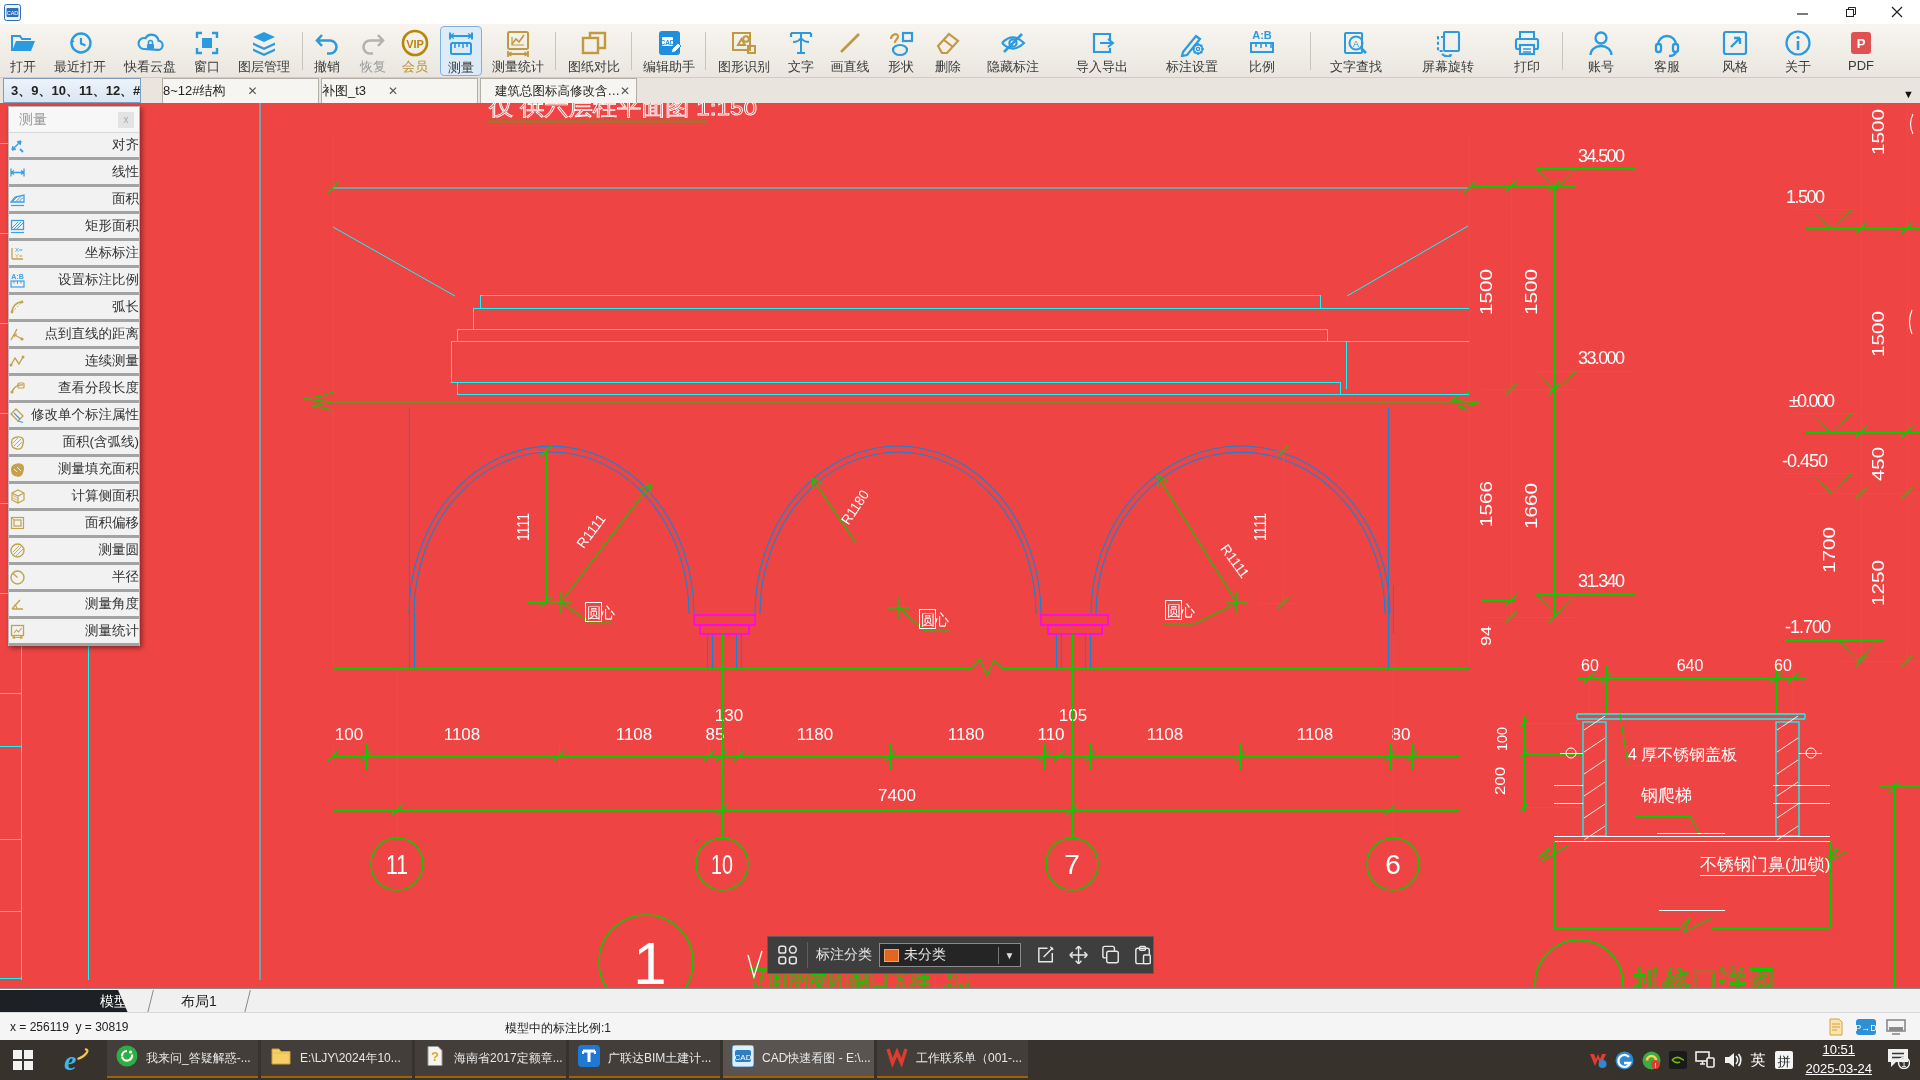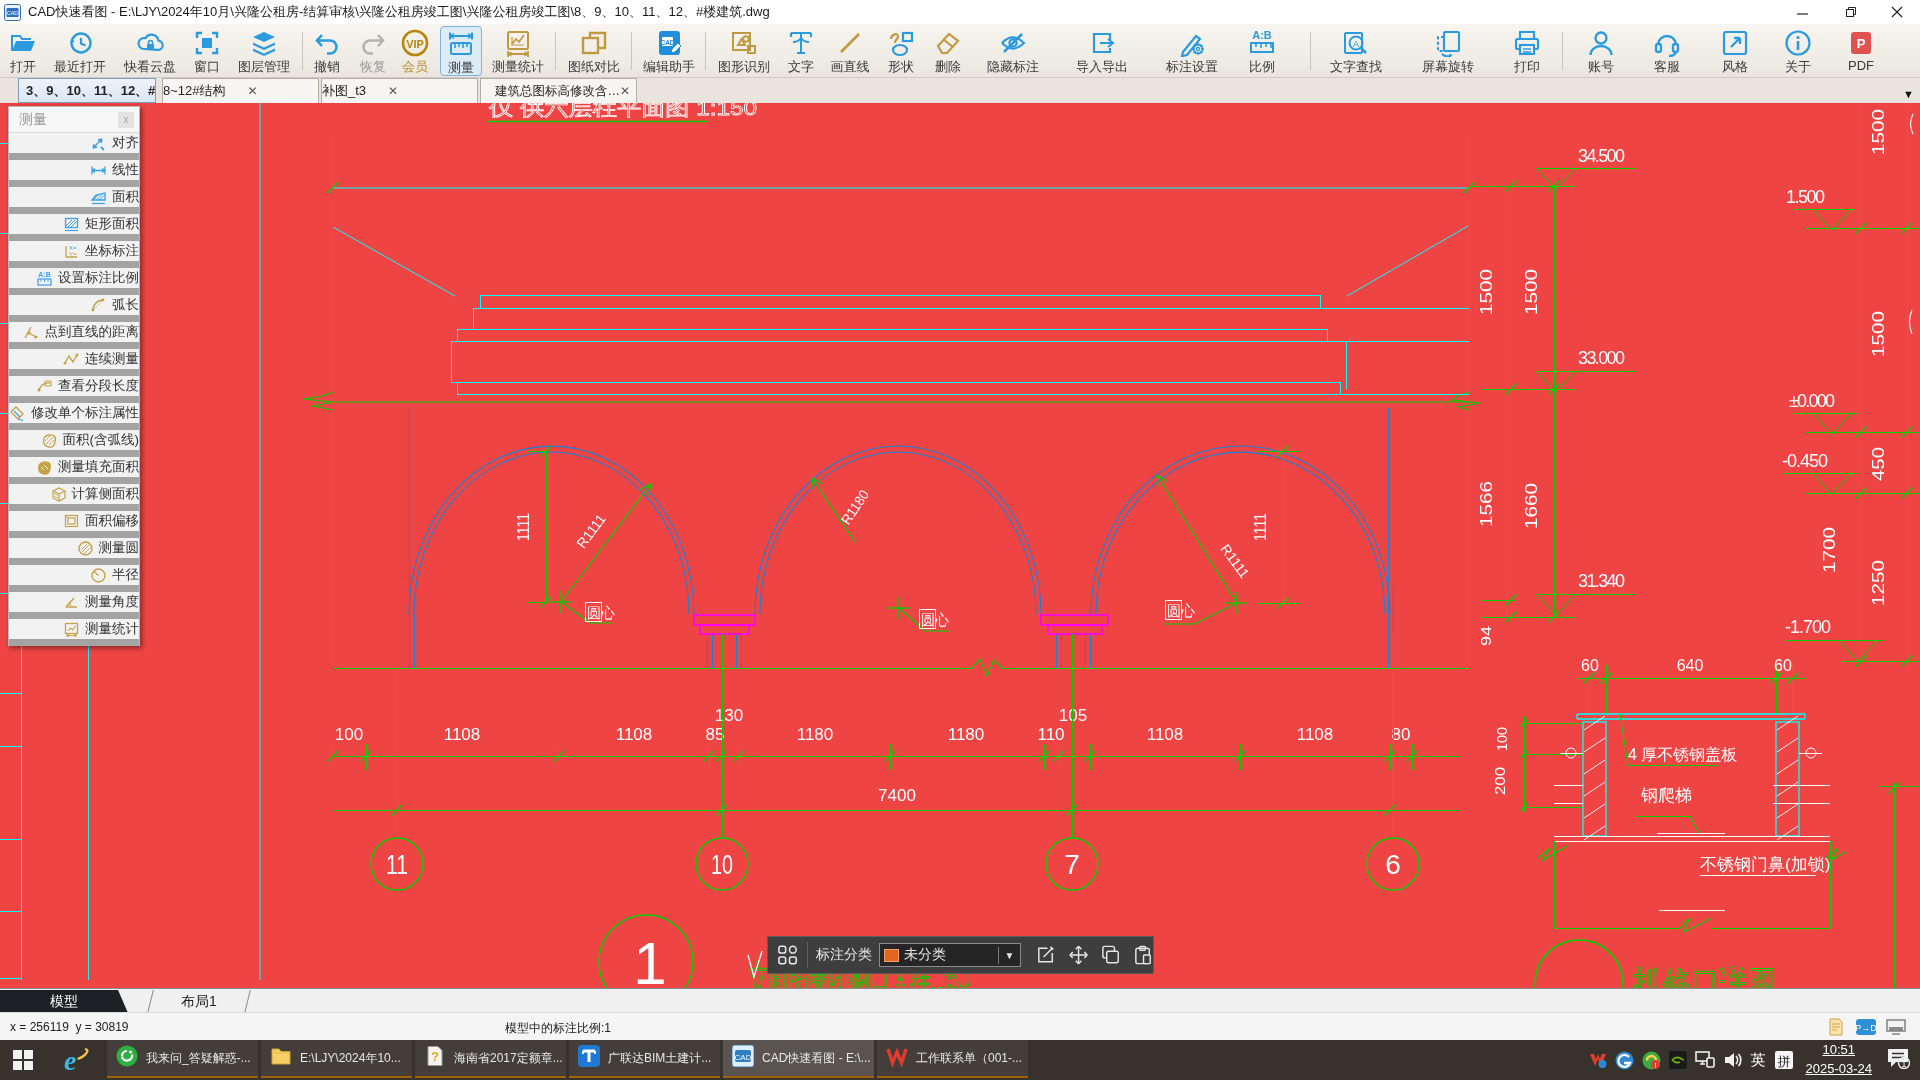--- a/index.html
+++ b/index.html
@@ -23,32 +23,32 @@
 .dtab .x{color:#555;font-size:12px;margin-left:22px;}
 .dtab.act{background:linear-gradient(#eef3fa,#d9e6f4);border:1px solid #7e9cc0;font-weight:bold;font-size:13px;}
 #tabarrow{position:absolute;right:6px;top:10px;color:#111;font-size:11px;}
 
 #canvas{position:absolute;left:0;top:103px;width:1920px;height:885px;background:#ef4444;overflow:hidden;}
 
 #panel{position:absolute;left:8px;top:106px;width:132px;height:540px;background:#f2f2f2;border:1px solid #b9b9b9;box-shadow:2px 2px 5px rgba(0,0,0,.45);}
 #panel .hd{height:26px;background:#f7f7f7;border-bottom:1px solid #d8d8d8;display:flex;align-items:center;}
 #panel .hd span{color:#9a9a9a;font-size:14px;margin-left:10px;flex:1;}
 #panel .hd .cx{flex:none;width:16px;height:16px;background:#e3e3e3;color:#aaa;font-size:10px;text-align:center;line-height:16px;margin-right:5px;}
-.pit{height:27px;border-bottom:7px solid #a3a3a3;display:flex;align-items:center;justify-content:flex-end;font-size:13.5px;color:#333;white-space:nowrap;}
+.pit{height:27px;border-bottom:3px solid #a3a3a3;display:flex;align-items:center;justify-content:space-between;font-size:13.5px;color:#333;white-space:nowrap;}
 .pit svg{margin-right:5px;flex:none;}
 
 #fbar{position:absolute;left:767px;top:936px;width:387px;height:38px;background:#3e3e3e;border:1px solid #5d5d5d;display:flex;align-items:center;}
 #fbar .ft{color:#e8e8e8;font-size:14px;white-space:nowrap;}
 #fsel{width:148px;height:24px;background:#252525;border:1px solid #8a8a8a;display:flex;align-items:center;}
 #fsel .sw{width:15px;height:13px;background:#e2661f;border:1px solid #f0a070;margin-left:4px;}
 #fsel .st{color:#e8e8e8;font-size:14px;margin-left:5px;flex:1;}
 #fsel .da{color:#ddd;font-size:10px;border-left:1px solid #777;padding:3px 6px;}
 
 #mstrip{position:absolute;left:0;top:988px;width:1920px;height:24px;background:#f0f0f0;border-top:1px solid #8a8a8a;}
-#mtab1{position:absolute;left:0;top:1px;width:128px;height:23px;background:#1d2024;color:#fff;font-size:14px;text-align:center;line-height:22px;clip-path:polygon(0 0,118px 0,128px 23px,0 23px);}
+#mtab1{position:absolute;left:0;top:1px;width:128px;height:23px;background:#1d2024;color:#fff;font-size:14px;text-align:right;line-height:22px;clip-path:polygon(0 0,118px 0,128px 23px,0 23px);}
 #mtab2{position:absolute;left:144px;top:1px;width:110px;height:23px;color:#222;font-size:14px;text-align:center;line-height:22px;}
 #mtab2:before{content:"";position:absolute;left:6px;right:6px;top:0;bottom:0;border-left:1px solid #888;border-right:1px solid #888;transform:skewX(-14deg);}
 
 #sbar{position:absolute;left:0;top:1012px;width:1920px;height:28px;background:#f5f5f5;border-top:1px solid #d9d9d9;font-size:12px;color:#222;}
 #sbar .xy{position:absolute;left:10px;top:7px;}
 #sbar .mid{position:absolute;left:505px;top:7px;}
 
 #taskbar{position:absolute;left:0;top:1040px;width:1920px;height:40px;background:#38322d;}
 .tkb{position:absolute;top:0;height:38px;display:flex;align-items:center;border-bottom:2px solid #a16207;background:rgba(255,255,255,.06);}
 .tkb .ti{margin-left:9px;}
@@ -358,21 +358,20 @@
 <line x1="1880" y1="786.5" x2="1920" y2="786.5" stroke="#00d200" stroke-width="0.9"></line>
 <circle cx="1579" cy="984" r="44" fill="none" stroke="#00d200" stroke-width="1.5"></circle>
 <text x="1634" y="998" font-size="38" fill="none" stroke="#00d200" stroke-width="1" textLength="142" lengthAdjust="spacingAndGlyphs" font-family="Liberation Sans">扒修口详图</text>
       </svg></div>
   <div id="titlebar">
     <svg class="logo" viewBox="0 0 17 17">
         <rect x="0.5" y="0.5" width="16" height="16" rx="2" fill="#eef4fb" stroke="#2c6fb7"></rect>
         <rect x="2.5" y="4" width="12" height="9" rx="1" fill="#2c6fb7"></rect>
         <text x="8.5" y="11" font-size="5.5" fill="#fff" text-anchor="middle" font-family="Liberation Sans">CAD</text>
       </svg>
-    <span class="ttext">CAD快速看图 - E:\LJY\2024年10月\兴隆公租房-结算审核\兴隆公租房竣工图\兴隆公租房竣工图\8、9、10、11、12、#楼建筑.dwg</span>
   </div>
   <div id="wbtns">
     <svg width="12" height="12" viewBox="0 0 12 12">
         <line x1="0" y1="8" x2="11" y2="8" stroke="#222" stroke-width="1.2"></line>
       </svg>
     <svg width="12" height="12" viewBox="0 0 12 12">
         <rect x="2.5" y="3.5" width="7" height="7" fill="none" stroke="#222"></rect>
         <path d="M4.5,3.5 V1.5 H11.5 V8.5 H9.5" fill="none" stroke="#222"></path>
       </svg>
     <svg width="12" height="12" viewBox="0 0 12 12">
@@ -643,21 +642,21 @@
         <div class="lbl">PDF</div>
       </div>
 <div class="tsep" style="left:302px;"></div>
 <div class="tsep" style="left:555px;"></div>
 <div class="tsep" style="left:631px;"></div>
 <div class="tsep" style="left:705px;"></div>
 <div class="tsep" style="left:1310px;"></div>
 <div class="tsep" style="left:1562px;"></div>
     </div>
   <div id="tabbar">
-    <div class="dtab act" style="left:18px;width:138px;justify-content:flex-start;padding-left:7px;">3、9、10、11、12、#<span class="x" style="margin-left:auto;margin-right:7px;">✕</span></div>
+    <div class="dtab act" style="left:3px;width:138px;justify-content:flex-start;padding-left:7px;">3、9、10、11、12、#<span class="x" style="margin-left:auto;margin-right:7px;">✕</span></div>
     <div class="dtab" style="left:162px;width:157px;">8~12#结构<span class="x">✕</span></div>
     <div class="dtab" style="left:321px;width:157px;">补图_t3<span class="x">✕</span></div>
     <div class="dtab" style="left:480px;width:157px;justify-content:flex-start;padding-left:14px;font-size:12.5px;">建筑总图标高修改含…<span class="x" style="margin-left:auto;margin-right:8px;">✕</span></div>
     <div id="tabarrow">▼</div>
   </div>
   <div id="panel">
     <div class="hd">
         <span>测量</span>
         <span class="cx">x</span>
       </div>

